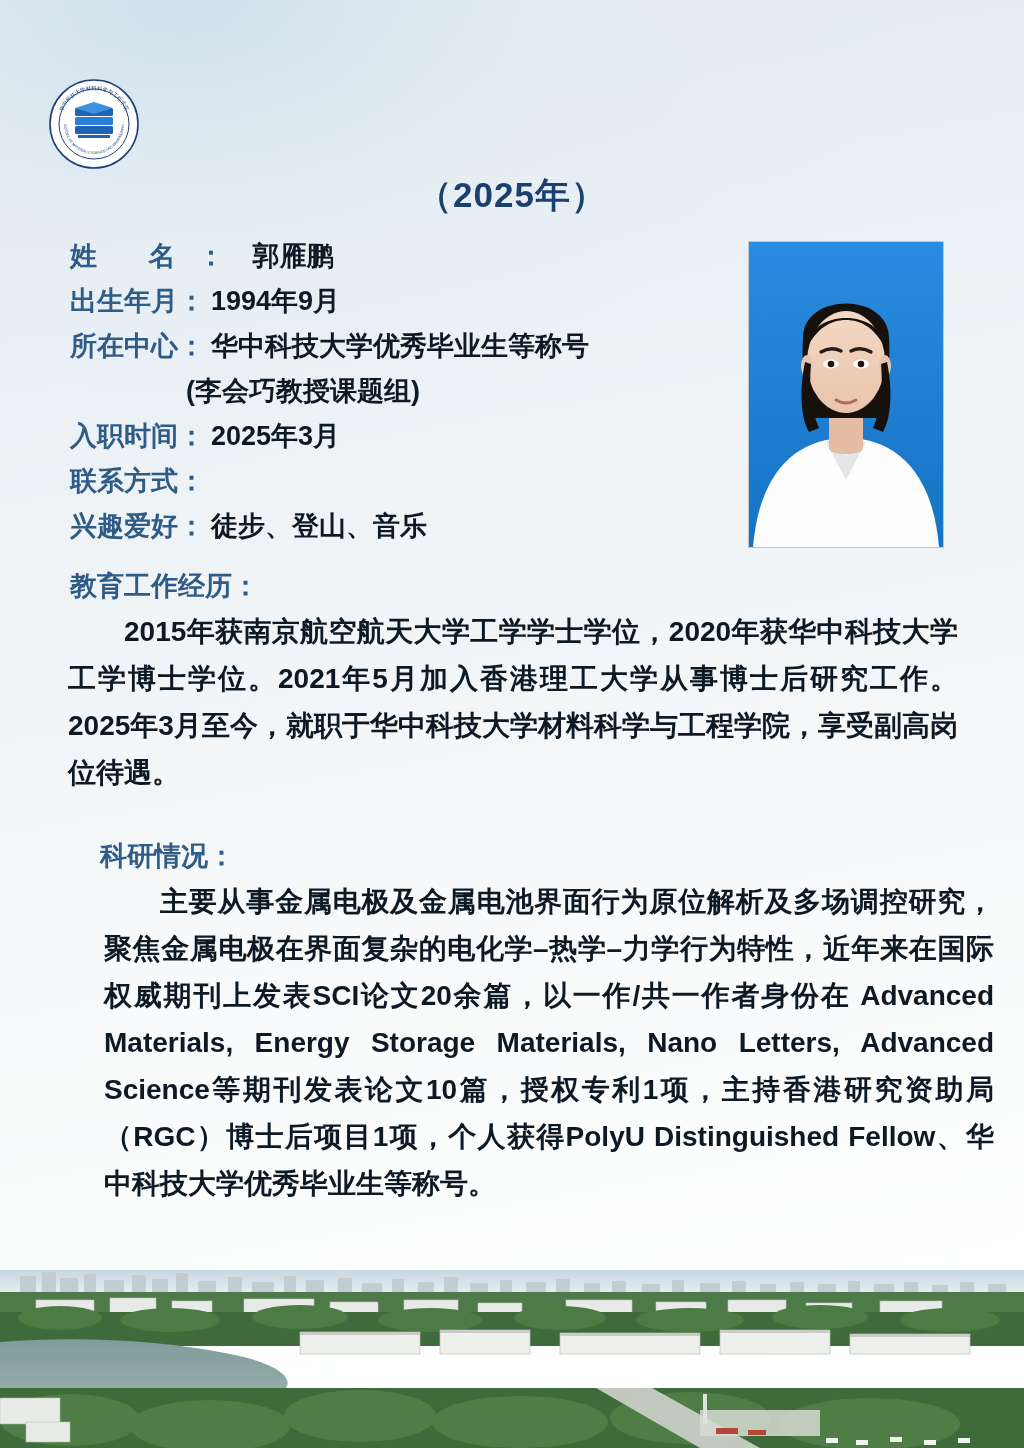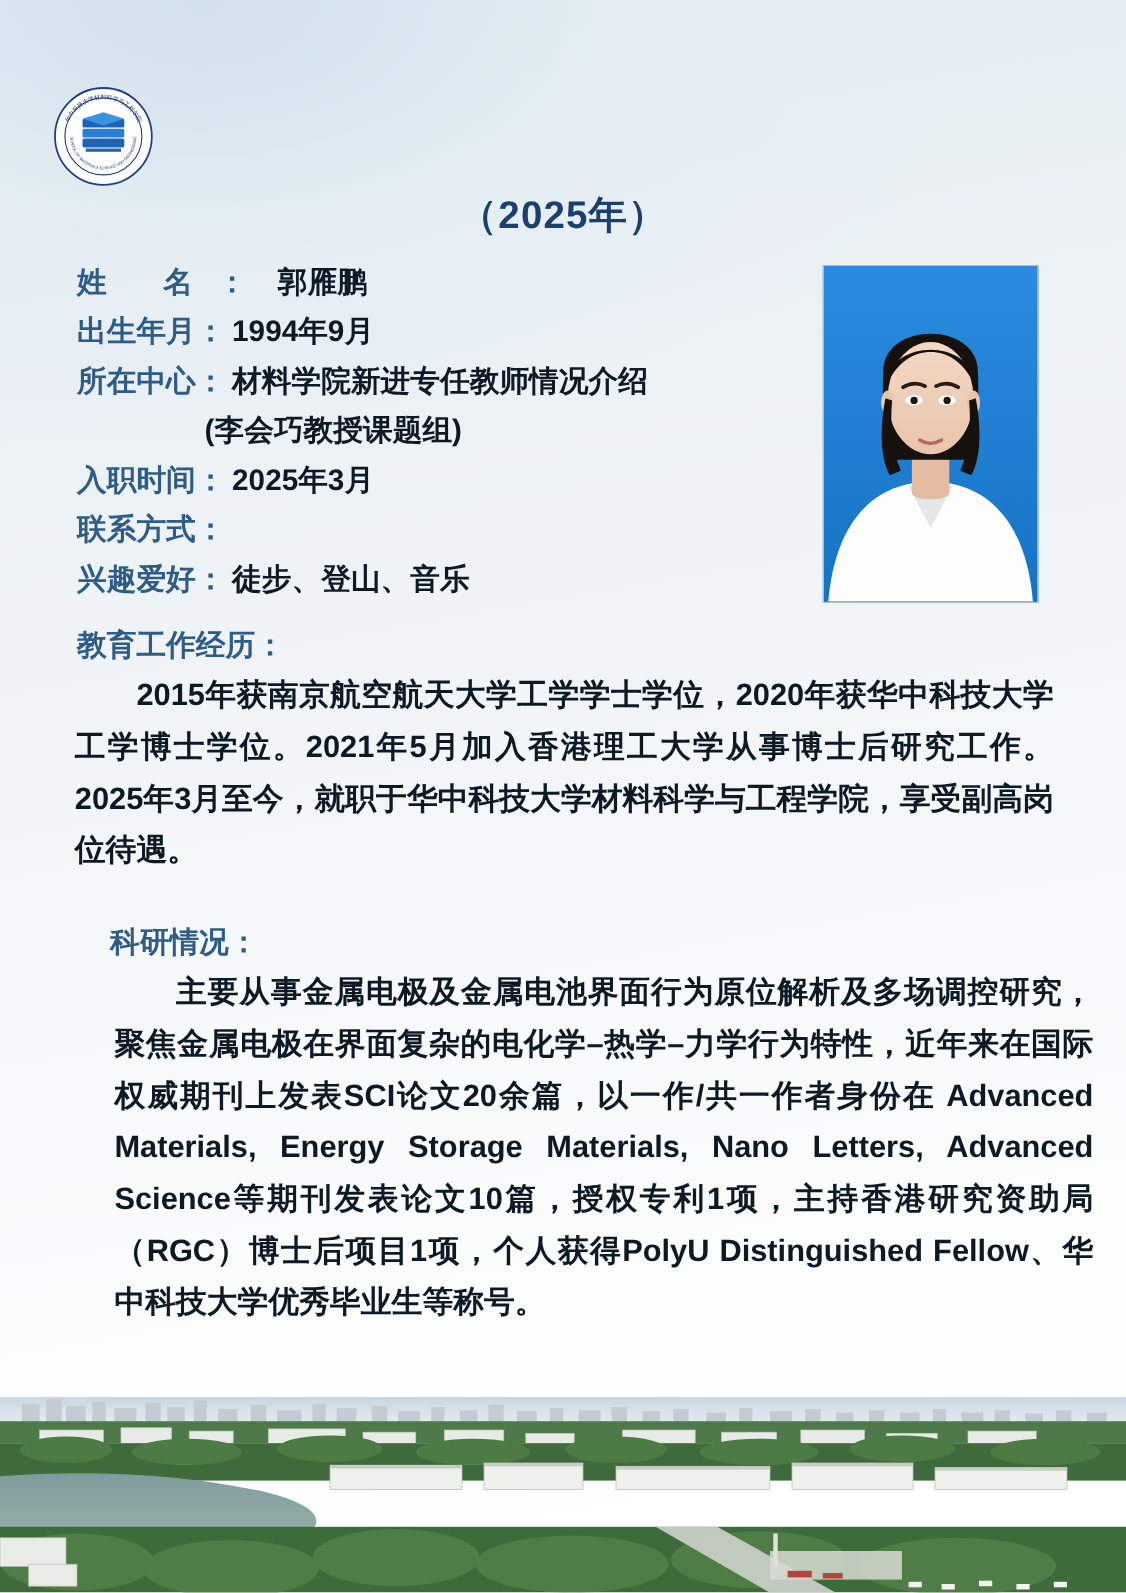--- a/index.html
+++ b/index.html
@@ -197,21 +197,21 @@
       <div class="info-row">
         <span class="info-label lbl-name">姓    名：</span>
         <span class="info-value">郭雁鹏</span>
       </div>
       <div class="info-row">
         <span class="info-label">出生年月：</span>
         <span class="info-value">1994年9月</span>
       </div>
       <div class="info-row">
         <span class="info-label">所在中心：</span>
-        <span class="info-value">材料学院新进专任教师情况介绍</span>
+        <span class="info-value">华中科技大学优秀毕业生等称号</span>
       </div>
       <div class="info-cont">(李会巧教授课题组)</div>
       <div class="info-row">
         <span class="info-label">入职时间：</span>
         <span class="info-value">2025年3月</span>
       </div>
       <div class="info-row">
         <span class="info-label">联系方式：</span>
       </div>
       <div class="info-row">

